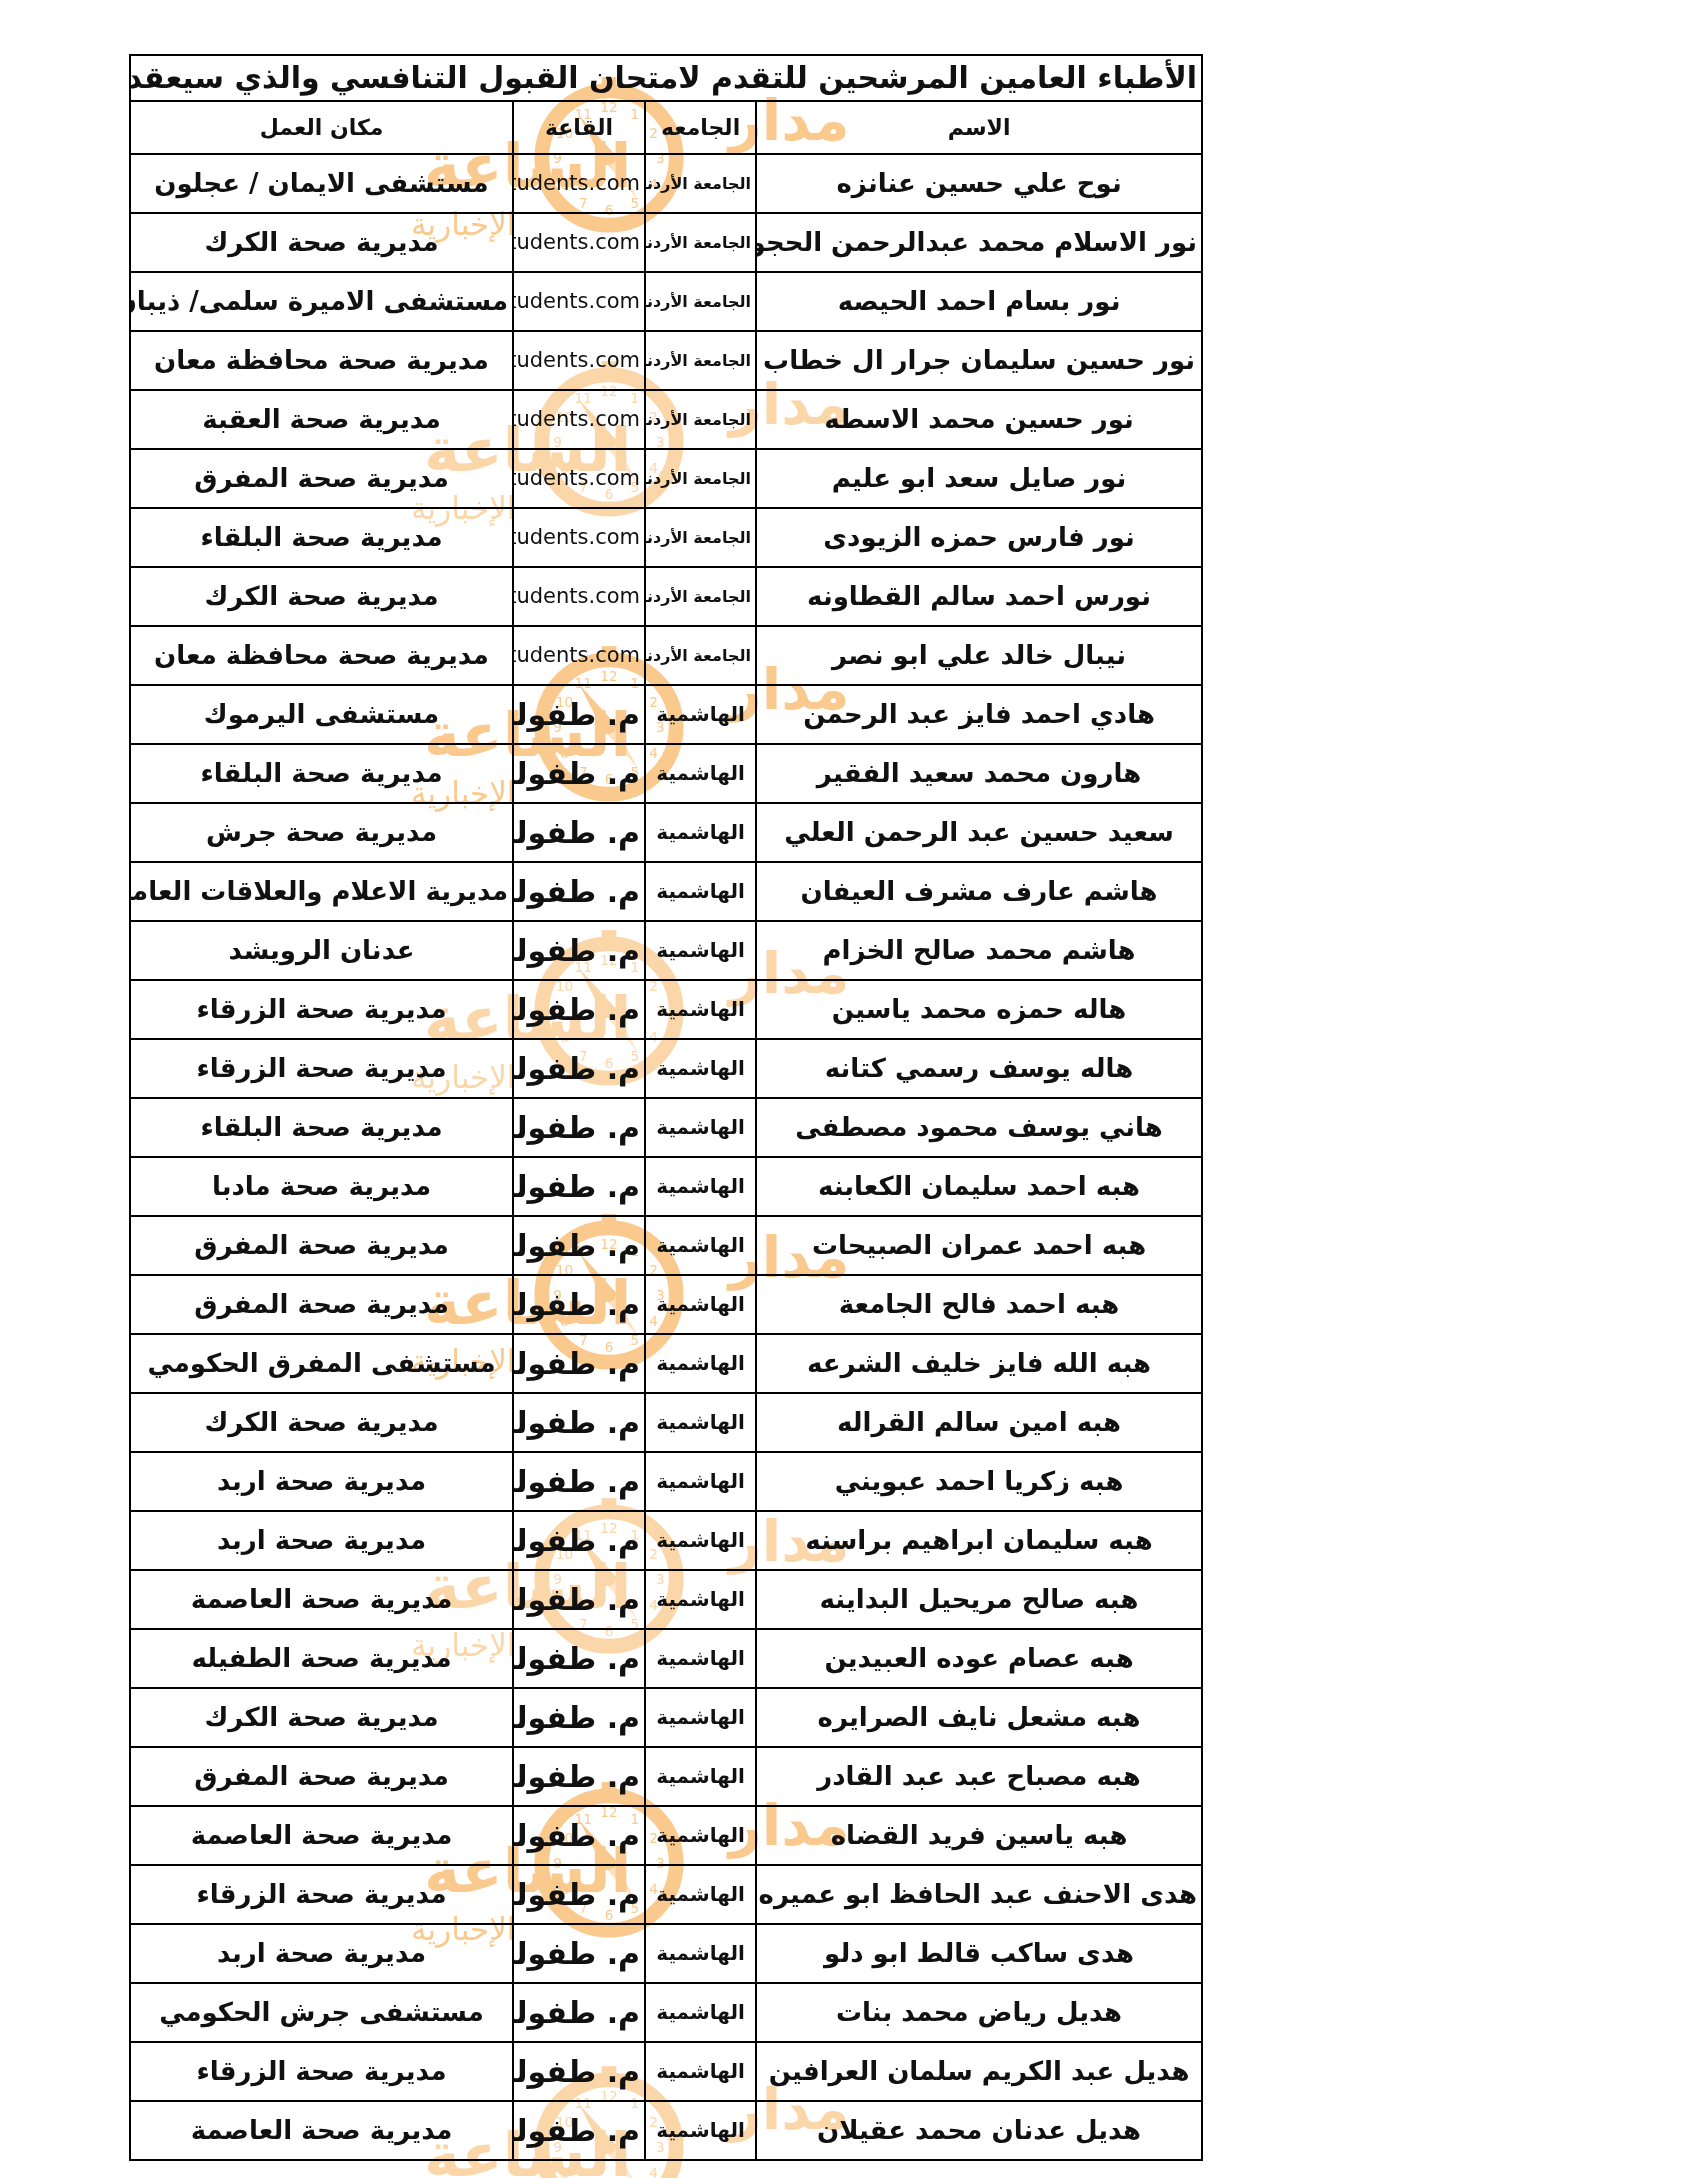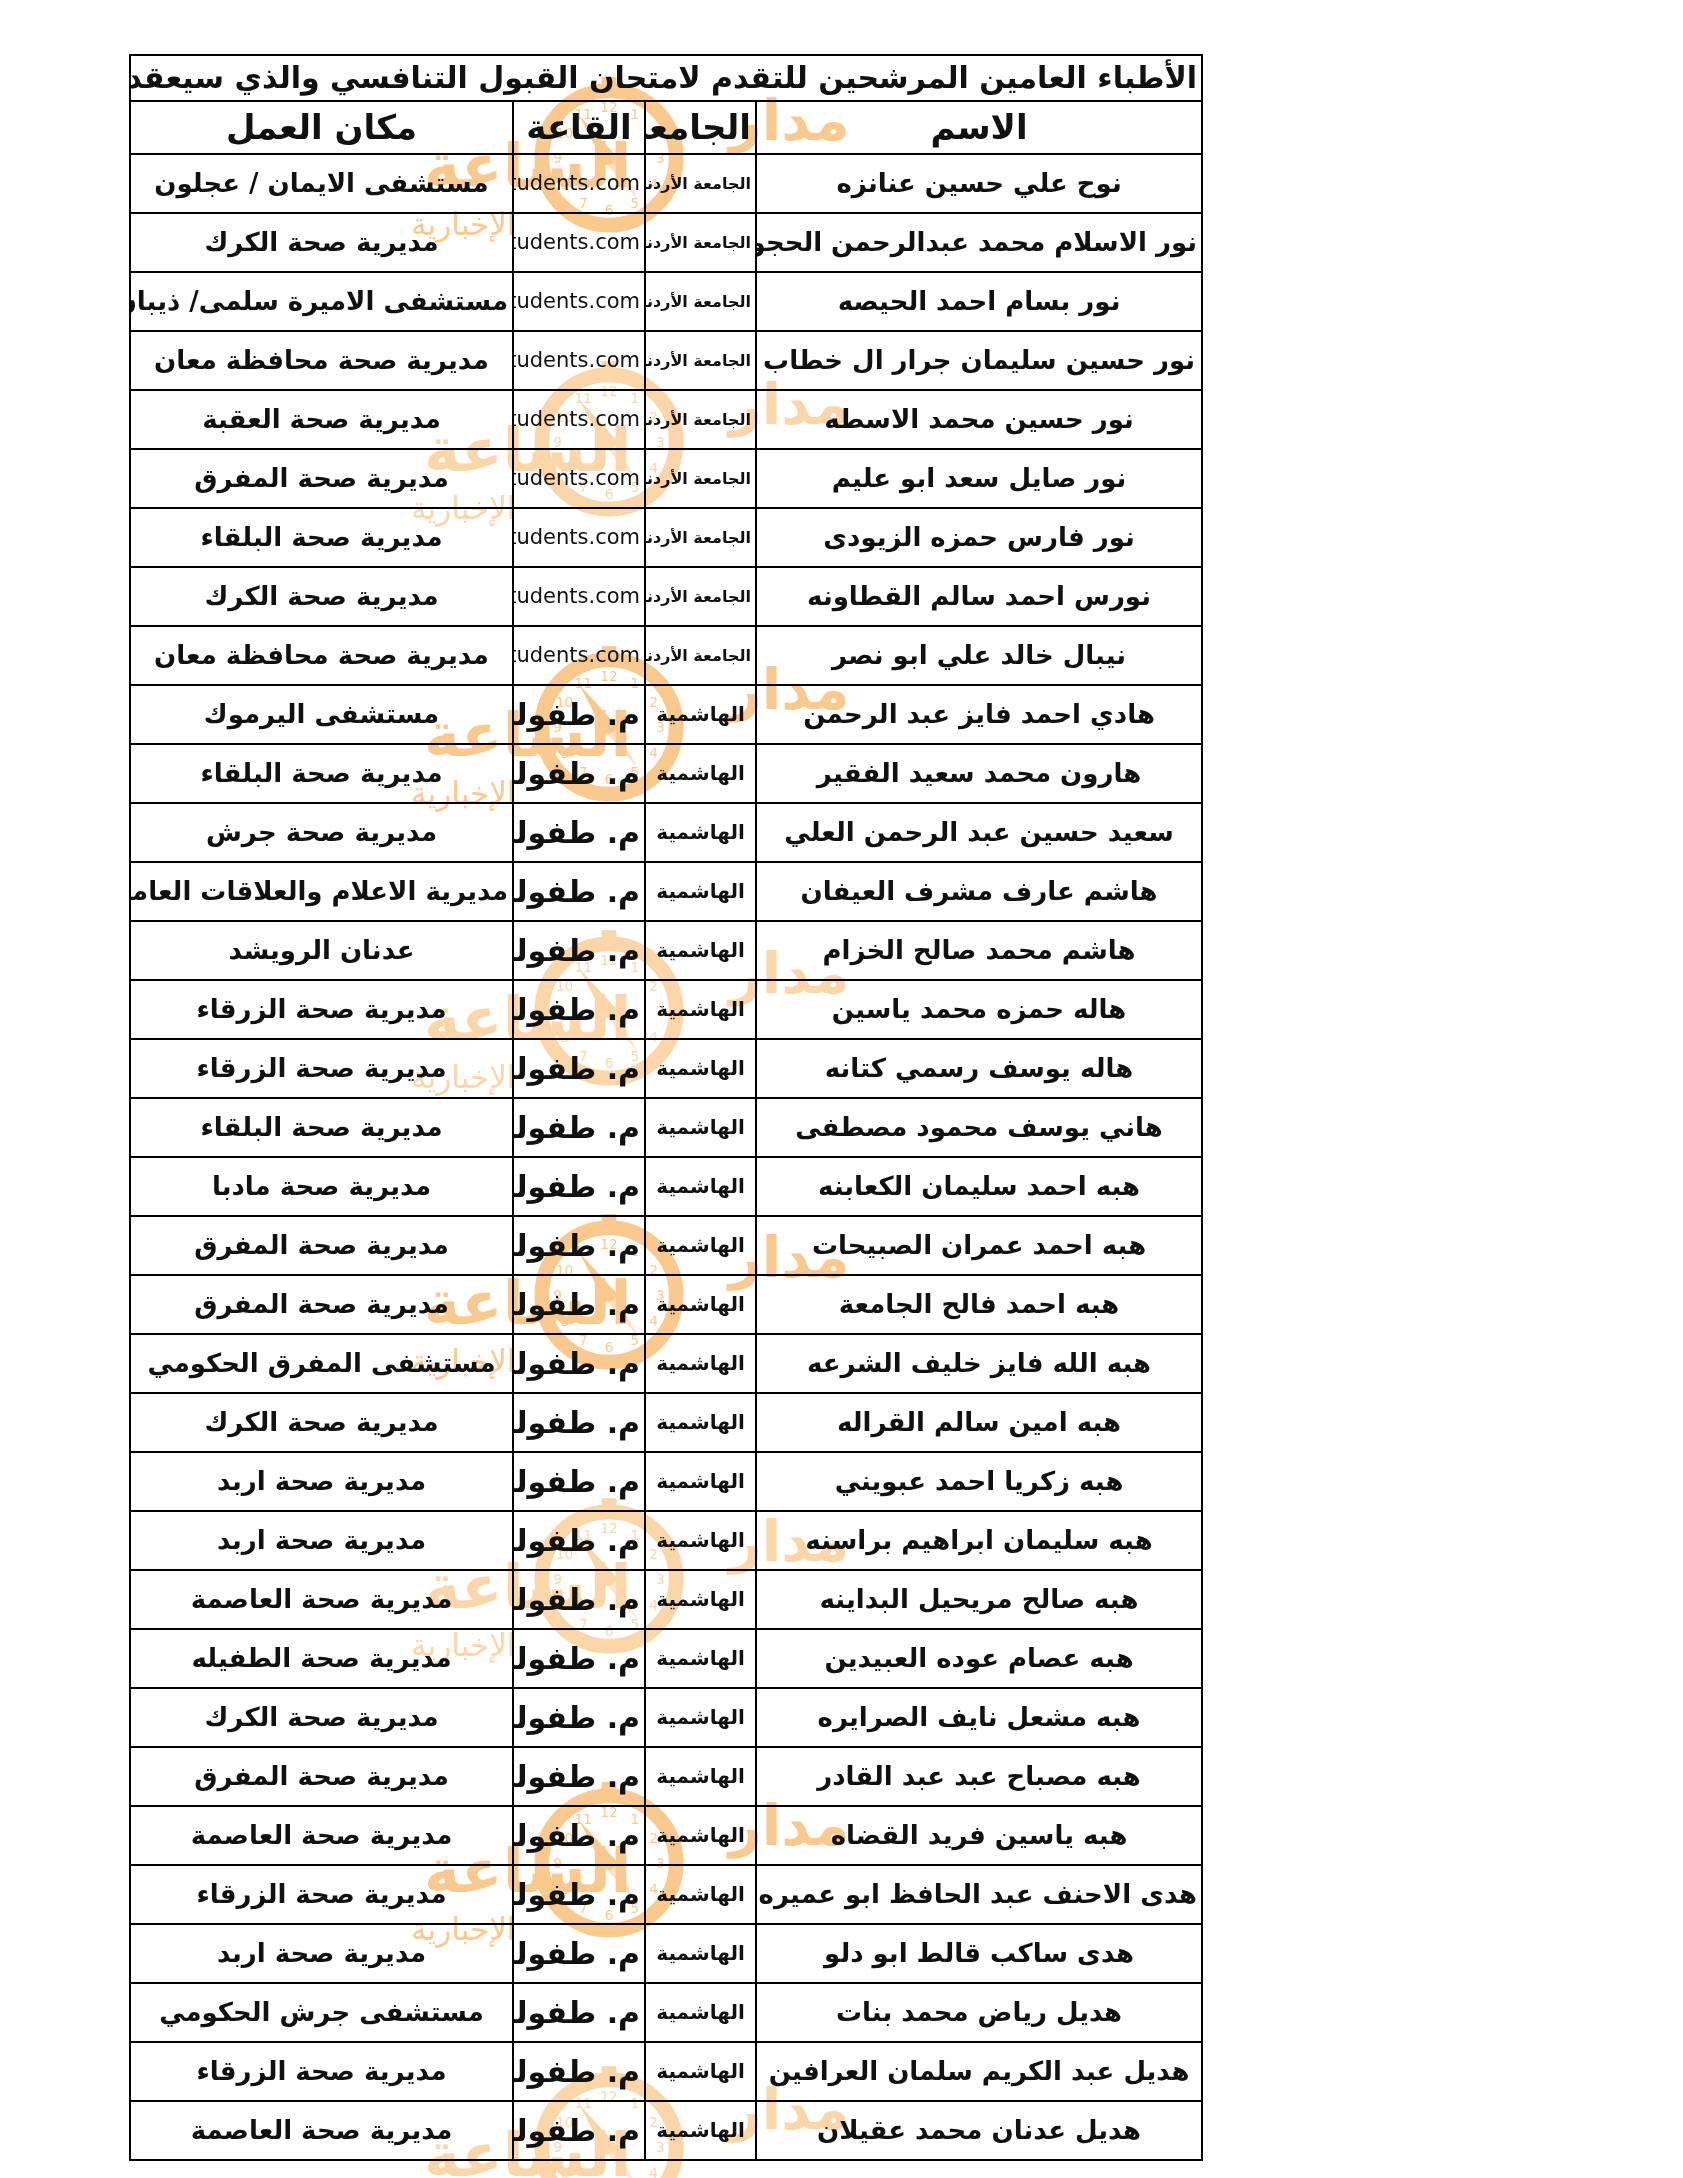--- a/index.html
+++ b/index.html
@@ -30,21 +30,21 @@
     text-align:center;vertical-align:middle;
     overflow:hidden;white-space:nowrap;
     padding:0 4px;
   }
   .title-cell{
     direction:rtl;
     text-align:justify;text-align-last:left;
     font-weight:bold;font-size:30px;line-height:1.45;
     padding:8px 14px;white-space:normal;
   }
-  .header-row th{font-size:34px;font-weight:bold;height:51px;margin-left:24px;}
+  .header-row th{font-size:22px;font-weight:bold;height:51px;margin-left:24px;}
   .doc-table tbody td{height:57px;}
   .name-cell{font-size:26px;font-weight:bold;}
   .workplace-cell{font-size:26px;font-weight:bold;}
   .university-cell{font-size:20px;font-weight:bold;}
   .university-cell.small-univ{font-size:16px;}
   .hall-cell{font-size:30px;font-weight:bold;}
   .hall-cell.latin-hall{font-size:21px;font-weight:normal;}
 </style>
 </head>
 <body>

